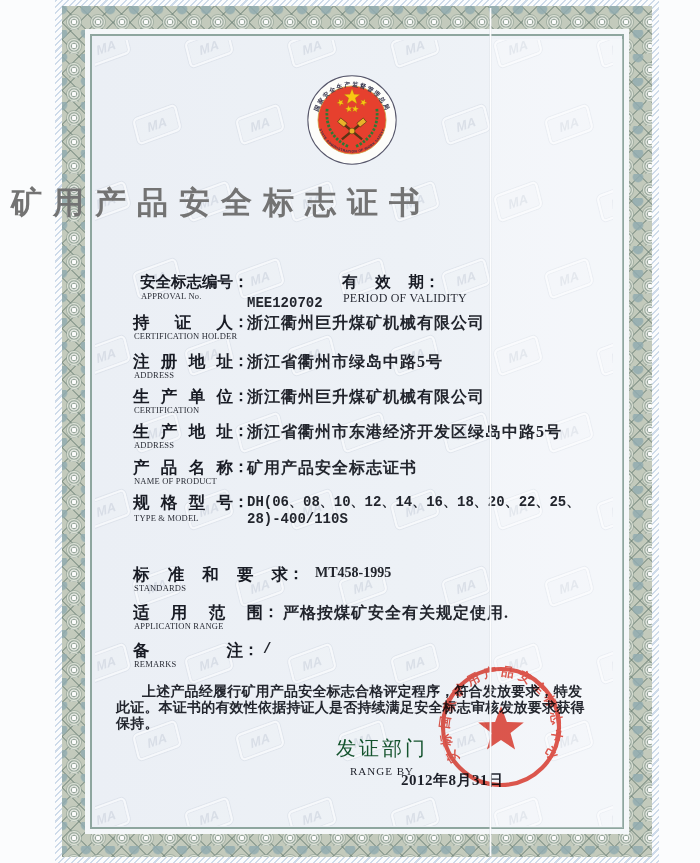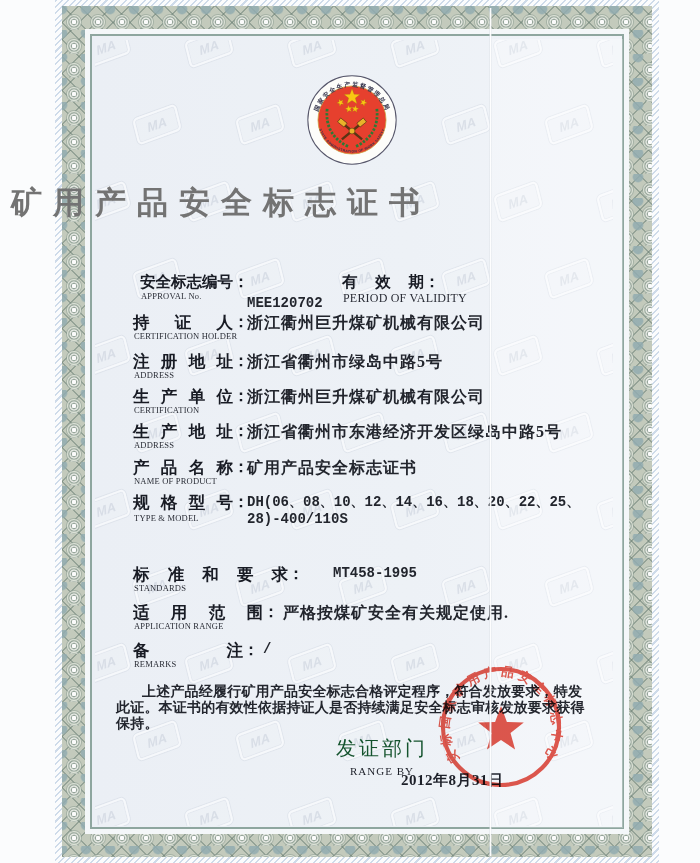--- a/index.html
+++ b/index.html
@@ -274,21 +274,21 @@
     </div>
     <div class="row" style="top:564px;">
       <div class="lab"><span class="zh" style="width: 155px; display: inline-flex; justify-content: space-between;">
             <span>标</span>
             <span>准</span>
             <span>和</span>
             <span>要</span>
             <span>求</span>
           </span><span class="colon">：</span>
         <div class="sub">STANDARDS</div></div>
-      <div class="val mono" style="left:200px;">MT458-1995</div>
+      <div class="val mono" style="left:182px;font-family:Liberation Serif, serif;">MT458-1995</div>
     </div>
     <div class="row" style="top:602px;">
       <div class="lab"><span class="zh" style="width: 130px; display: inline-flex; justify-content: space-between;">
             <span>适</span>
             <span>用</span>
             <span>范</span>
             <span>围</span>
           </span><span class="colon">：</span>
         <div class="sub">APPLICATION RANGE</div></div>
       <div class="val cjk" style="left:150px;">严格按煤矿安全有关规定使用.</div>

